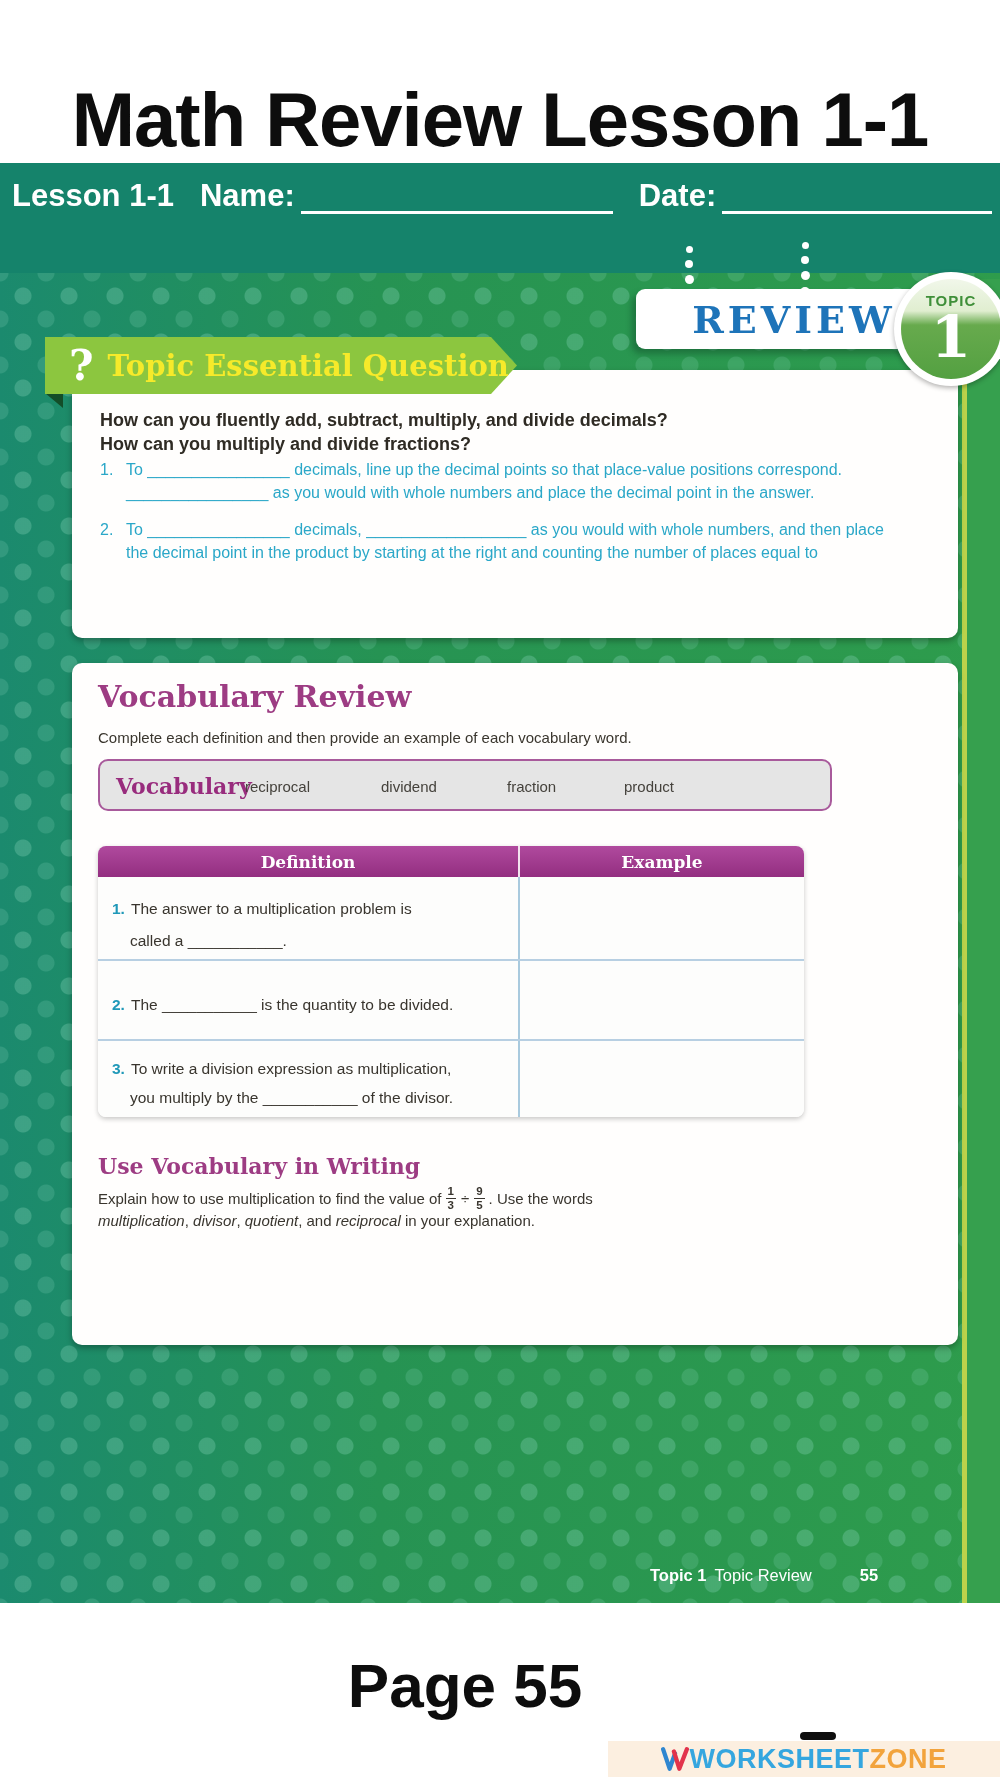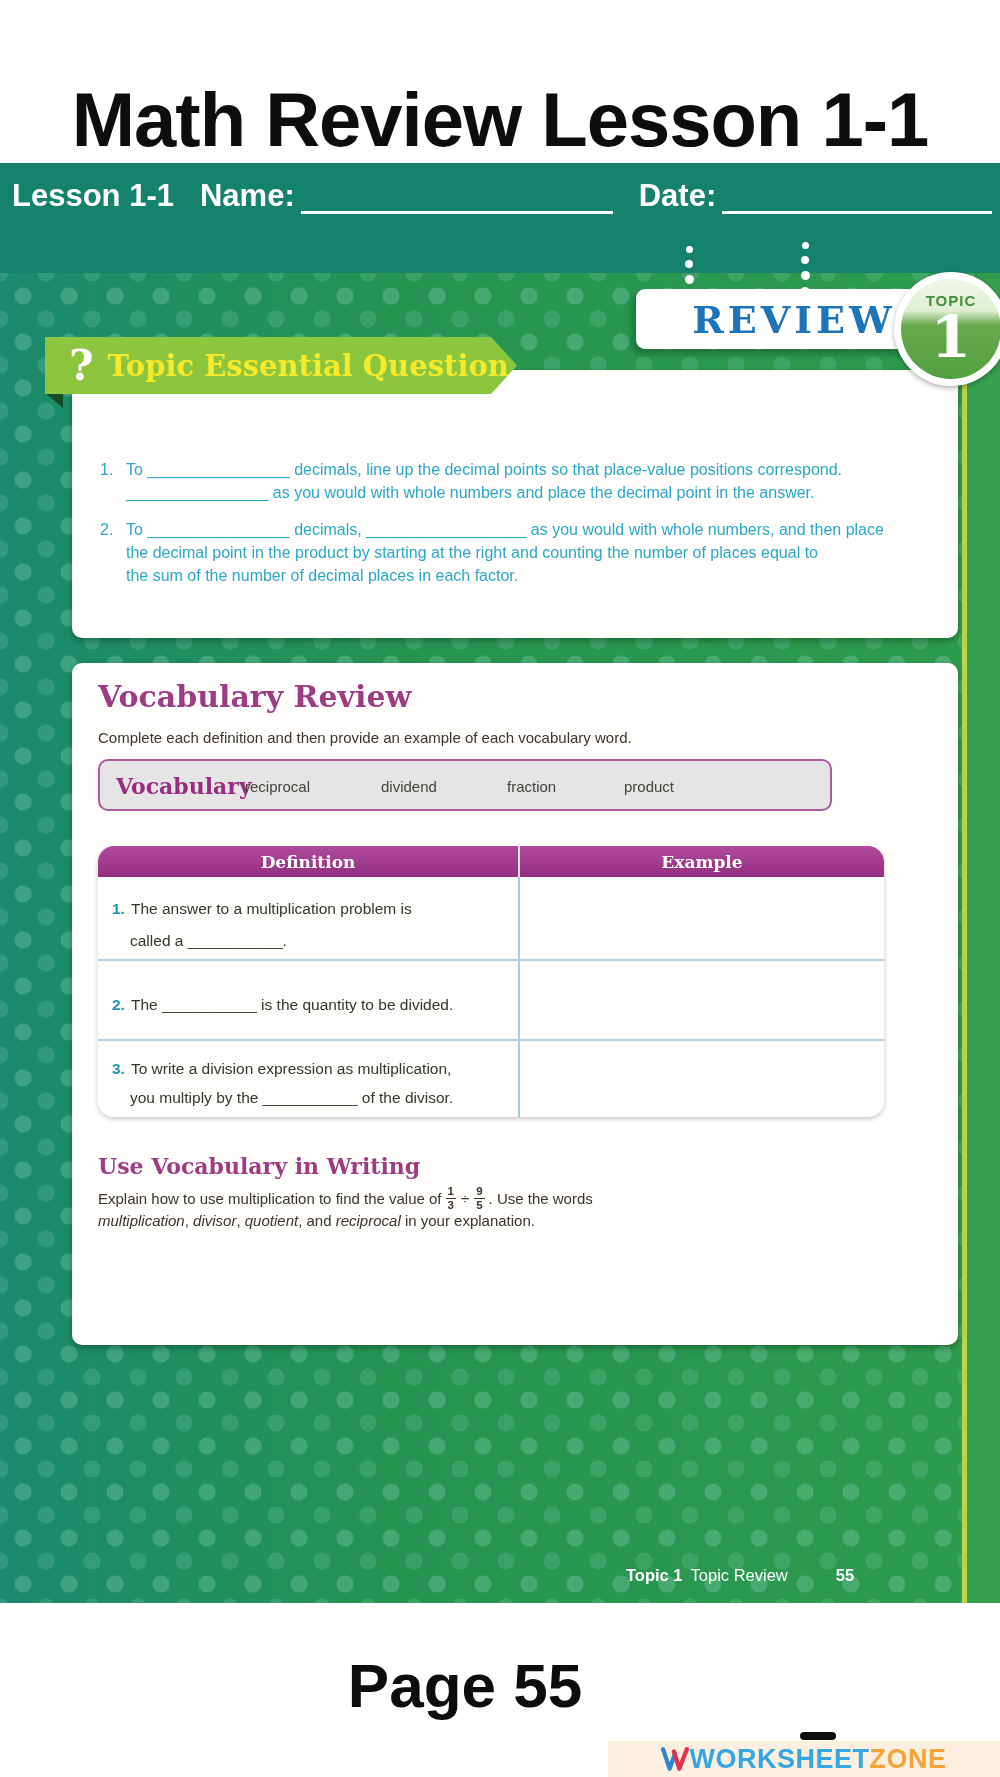--- a/index.html
+++ b/index.html
@@ -115,21 +115,21 @@
     border:2px solid #a85a9b;border-radius:10px;background:#e5e5e5;
   }
   .wb-label{
     position:absolute;left:16px;top:12px;font-family:"DejaVu Serif",serif;
     font-weight:bold;font-size:22px;color:#982c7d;
   }
   .wb-word{position:absolute;top:17px;font-size:15px;color:#45423c;}
   .wb-w0{left:145px;} .wb-w1{left:281px;} .wb-w2{left:407px;} .wb-w3{left:524px;}
   
   .vtable{
-    position:absolute;left:26px;top:183px;width:786px;border-radius:16px;overflow:hidden;
+    position:absolute;left:26px;top:183px;width:706px;border-radius:8px;overflow:hidden;
     box-shadow:0 2px 5px rgba(0,0,0,.22);background:#fff;
   }
   .vt-header{display:flex;height:31px;background:linear-gradient(180deg,#b04a9e,#932e80);
     color:#fff;font-family:"DejaVu Serif",serif;font-weight:bold;font-size:17px;}
   .vt-header .c1{width:422px;border-right:2px solid #f3e3ef;display:flex;align-items:center;justify-content:center;box-sizing:border-box;}
   .vt-header .c2{flex:1;display:flex;align-items:center;justify-content:center;}
   .vt-row{display:flex;background:#fdfdfc;}
   .vt-row + .vt-row{border-top:2px solid #b7cfe2;}
   .vt-def{width:422px;box-sizing:border-box;border-right:2px solid #a9cade;
     padding:0 12px 0 14px;font-size:15.5px;color:#39352e;}
@@ -149,21 +149,21 @@
   .writing-line1 span{white-space:pre;}
   .writing-line2{position:absolute;left:26px;top:549px;font-size:15px;color:#39352e;}
   .writing-line2 span{white-space:pre;}
   .it{font-style:italic;}
   .frac{display:inline-flex;flex-direction:column;align-items:center;margin:0 4px;
     font-size:11.5px;line-height:1.1;font-weight:bold;}
   .frac .num{border-bottom:1.4px solid #39352e;padding:0 2px;}
   .op{margin:0 1px;}
   
   .footer-line{
-    position:absolute;left:626px;top:1566px;z-index:3;color:#fff;font-size:16.5px;display:flex;align-items:baseline;justify-content:flex-end;
+    position:absolute;left:650px;top:1566px;z-index:3;color:#fff;font-size:16.5px;display:flex;align-items:baseline;justify-content:flex-end;
   }
   .footer-line .fb{font-weight:bold;}
   .footer-line .fr{margin-left:8px;}
   .footer-line .fp{font-weight:bold;margin-left:48px;}
   
   .page-label{
     position:absolute;left:0;top:1650px;width:930px;text-align:center;
     font-size:62px;font-weight:bold;color:#0d0d0d;
   }
   .dash{position:absolute;left:800px;top:1732px;width:36px;height:8px;background:#0e0e0e;border-radius:4px;}
@@ -212,33 +212,36 @@
 </div>
 
 <div class="topic-badge">
   <div class="inner">
     <div class="topic-word">TOPIC</div>
     <div class="topic-num">1</div>
   </div>
 </div>
 
 <div class="panel panel1">
+  <div class="q-block">
+    <div>How can you fluently add, subtract, multiply, and divide decimals?</div>
+    <div>How can you multiply and divide fractions?</div>
+  </div>
   <div class="eq-item eq-item1">
     <div class="eq-num">1.</div>
     <div class="eq-lines">
       <div>To ________________  decimals, line up the decimal points so that place-value positions correspond.</div>
       <div>________________ as you would with whole numbers and place the decimal point in the answer.</div>
     </div>
   </div>
   <div class="eq-item eq-item2">
     <div class="eq-num">2.</div>
     <div class="eq-lines">
       <div>To ________________ decimals, __________________ as you would with whole numbers, and then place</div>
       <div>the decimal point in the product by starting at the right and counting  the number of places equal to</div>
-      <div>the sum of the number of decimal places in each factor.</div>
     </div>
   </div>
 </div>
 
 <div class="eq-banner">
   <span class="qmark">?</span>
   <span class="bt">Topic Essential Question</span>
 </div>
 <div class="eq-fold"></div>
 

